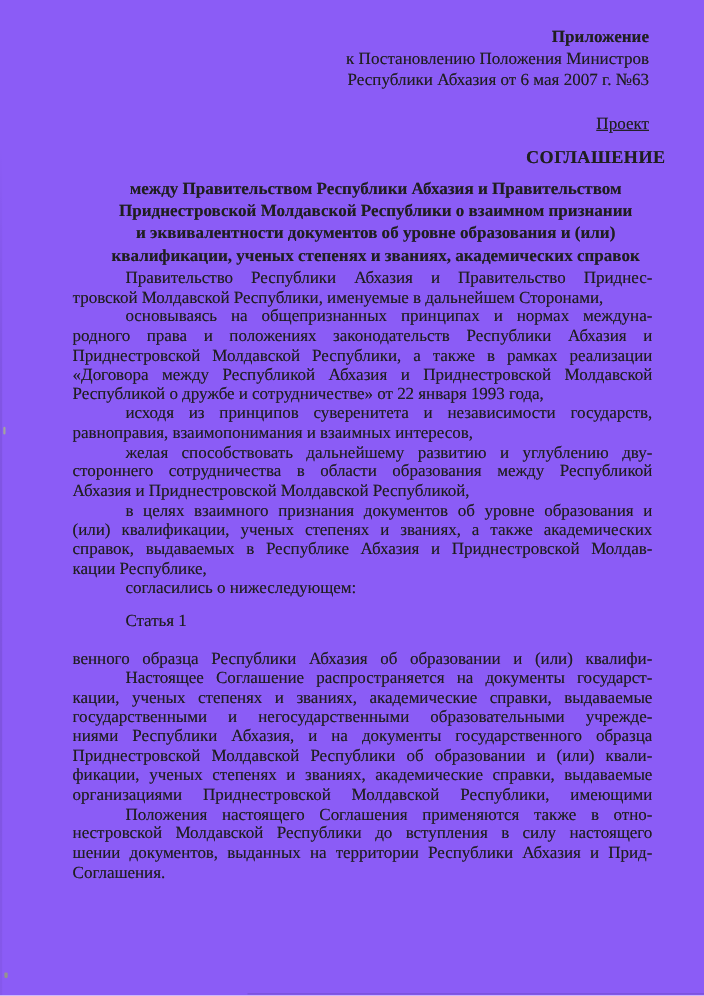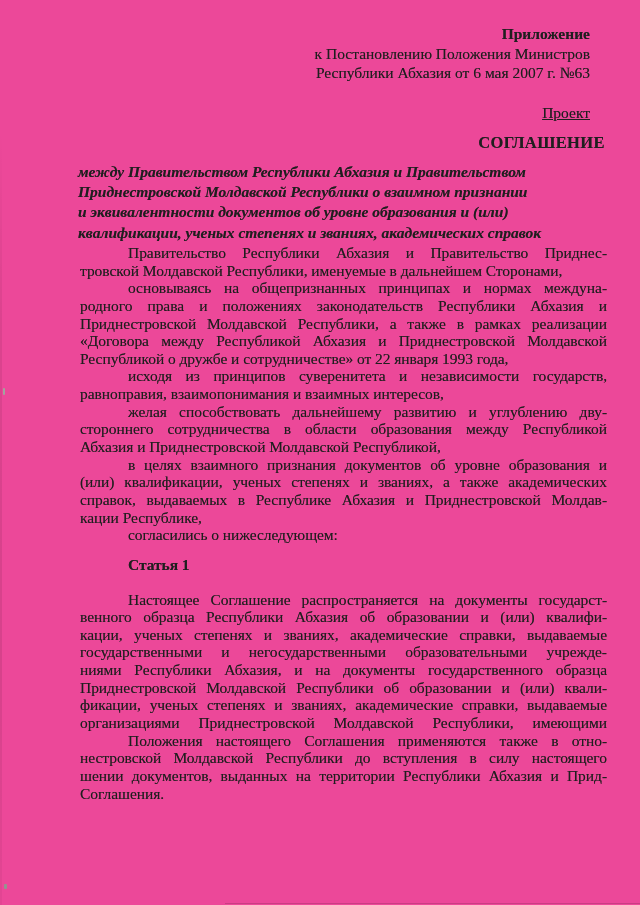--- a/index.html
+++ b/index.html
@@ -1,21 +1,21 @@
 <!DOCTYPE html>
 <html><head>
 <meta charset="utf-8">
 <style>
   html, body { margin: 0; padding: 0; background: #ffffff; }
   .page {
     position: relative;
     width: 640px;
     height: 905px;
     overflow: hidden;
-    background: #ec4899;
+    background: #8b5cf6;
     font-family: "Liberation Serif", "DejaVu Serif", serif;
     color: #1f1f1f;
     text-shadow: 0 0 0.35px rgba(25,25,25,0.55);
   }
   .b { font-weight: bold; }
 
   .hdr {
     position: absolute;
     top: 24px;
     right: 50px;
@@ -44,44 +44,44 @@
   }
   .subtitle {
     position: absolute;
     top: 162px;
     left: 78px;
     width: 527px;
     font-weight: bold;
     font-size: 15.5px;
     line-height: 20.2px;
   }
-  .subtitle .sln { text-align: left; font-style: italic; }
+  .subtitle .sln { text-align: center; }
 
   .docbody {
     position: absolute;
     top: 244px;
-    left: 80px;
+    left: 66px;
     width: 527px;
     font-size: 15.5px;
     line-height: 17.65px;
     letter-spacing: -0.05px;
   }
   .ln {
     text-align: justify;
     text-align-last: justify;
     height: 17.65px;
     overflow: hidden;
   }
   .ln.last { text-align-last: left; }
   .ln.first { text-indent: 48px; }
   .art-h {
     margin-top: 12px;
     margin-bottom: 17px;
     text-indent: 48px;
-    font-weight: bold;
+    font-weight: normal;
   }
 
   
   .edge-line {
     position: absolute;
     left: 0; top: 130px;
     width: 1.5px; height: 775px;
     background: linear-gradient(to bottom,
       rgba(0,0,0,0) 0%, rgba(0,0,0,0.07) 25%,
       rgba(0,0,0,0.09) 70%, rgba(0,0,0,0.04) 100%);
@@ -151,22 +151,22 @@
           <div class="ln">справок, выдаваемых в Республике Абхазия и Приднестровской Молдав-</div>
           <div class="ln last">кации Республике,</div>
         </div>
         <div class="para">
           <div class="ln first last">согласились о нижеследующем:</div>
         </div>
       </div>
     <div class="art-h">Статья 1</div>
     <div>
         <div class="para">
+          <div class="ln">венного образца Республики Абхазия об образовании и (или) квалифи-</div>
           <div class="ln first">Настоящее Соглашение распространяется на документы государст-</div>
-          <div class="ln">венного образца Республики Абхазия об образовании и (или) квалифи-</div>
           <div class="ln">кации, ученых степенях и званиях, академические справки, выдаваемые</div>
           <div class="ln">государственными и негосударственными образовательными учрежде-</div>
           <div class="ln">ниями Республики Абхазия, и на документы государственного образца</div>
           <div class="ln">Приднестровской Молдавской Республики об образовании и (или) квали-</div>
           <div class="ln">фикации, ученых степенях и званиях, академические справки, выдаваемые</div>
           <div class="ln">организациями Приднестровской Молдавской Республики, имеющими</div>
         </div>
         <div class="para">
           <div class="ln first">Положения настоящего Соглашения применяются также в отно-</div>
           <div class="ln">нестровской Молдавской Республики до вступления в силу настоящего</div>

